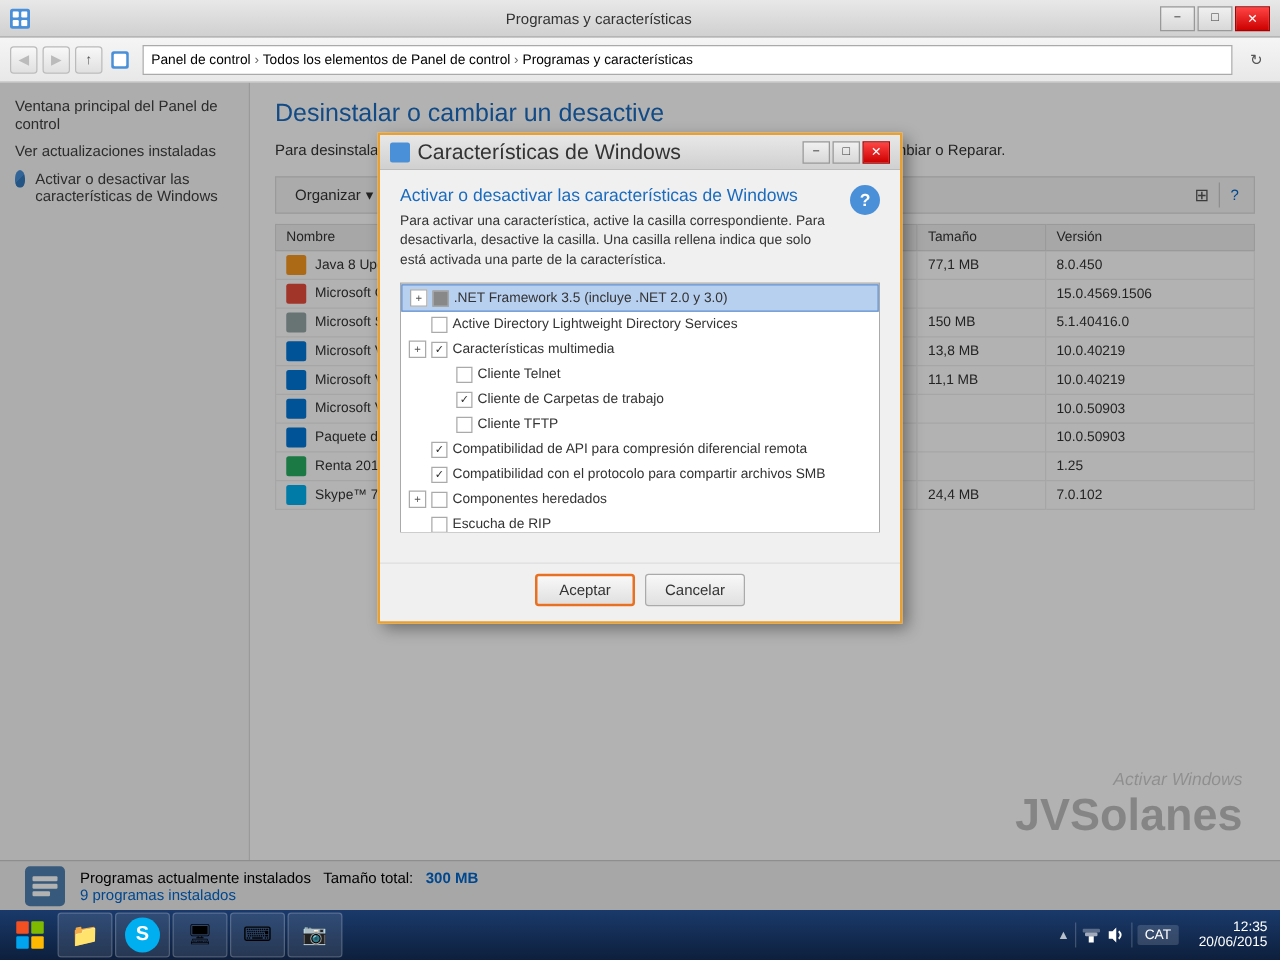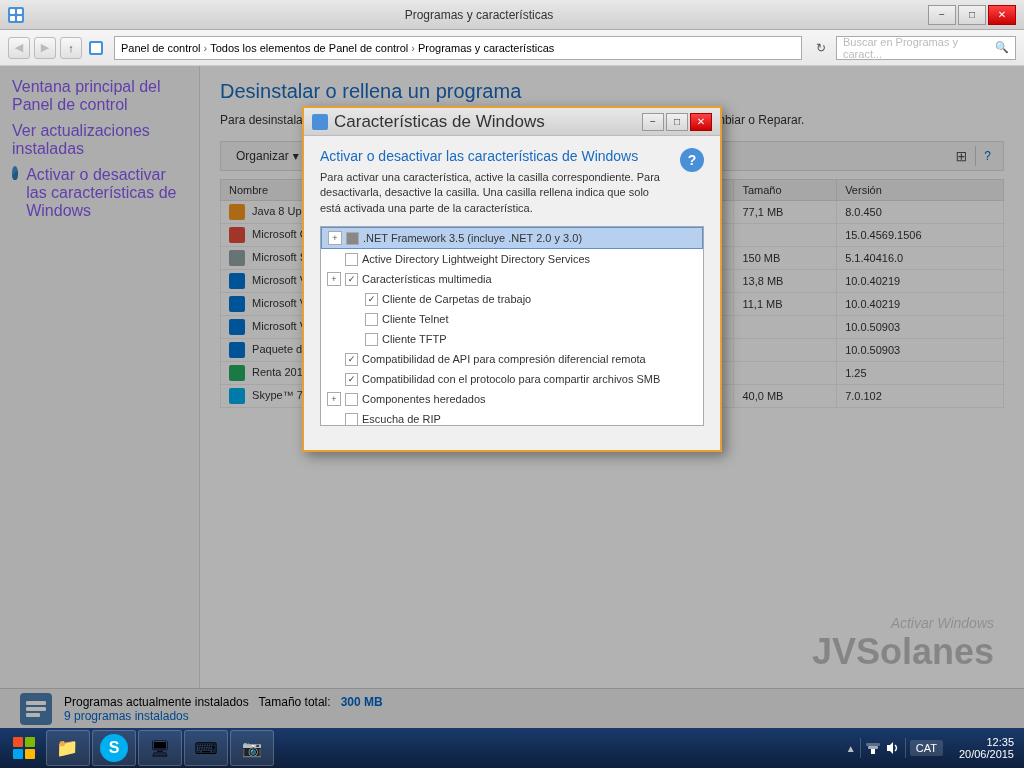--- a/index.html
+++ b/index.html
@@ -108,23 +108,23 @@
     }
 
     
     .sidebar {
       width: 200px;
       background: #f8f8f8;
       padding: 12px;
       border-right: 1px solid #ddd;
     }
     .sidebar-link {
-      color: #8b5cf6;
+      color: #404040;
       text-decoration: none;
-      font-size: 16px;
+      font-size: 12px;
       display: block;
       margin-bottom: 8px;
       cursor: pointer;
     }
     .sidebar-section {
       margin-bottom: 4px;
     }
     .sidebar-shield-icon {
       display: inline-block;
       width: 14px; height: 14px;
@@ -504,39 +504,35 @@
       </svg>
   </div>
   <div class="address-bar-container">
     <span>Panel de control</span>
     <span class="breadcrumb-arrow">›</span>
     <span>Todos los elementos de Panel de control</span>
     <span class="breadcrumb-arrow">›</span>
     <span>Programas y características</span>
   </div>
   <div class="refresh-btn">↻</div>
-  <div class="search-box">
-    <span style="color:#bbb; font-size:11px;">Buscar en Programas y caract...</span>
-    <span style="margin-left:auto; color:#666;">🔍</span>
-  </div>
 </div>
 
 <div class="main-content">
 
   <div class="sidebar">
     <a class="sidebar-link">Ventana principal del Panel de control</a>
     <a class="sidebar-link">Ver actualizaciones instaladas</a>
     <div class="sidebar-section" style="display:flex; align-items:flex-start; gap:4px;">
       <span class="sidebar-shield-icon"></span>
       <a class="sidebar-link" style="margin:0;">Activar o desactivar las características de Windows</a>
     </div>
   </div>
 
   <div class="content-area">
-    <div class="page-title">Desinstalar o rellena un programa</div>
+    <div class="page-title">Desinstalar o cambiar un desactive</div>
     <div class="page-description">Para desinstalar un programa, selecciónelo en la lista y después haga clic en Desinstalar, Cambiar o Reparar.</div>
 
     <div class="toolbar">
       <div class="organize-btn">
         <span>Organizar</span>
         <span>▾</span>
       </div>
       <div class="toolbar-spacer"></div>
       <div class="view-icons-btn">⊞</div>
       <div style="width:1px; height:20px; background:#ccc; margin:0 4px;"></div>
@@ -625,21 +621,21 @@
       <td>7/06/2015</td>
       <td></td>
       <td>1.25</td>
     </tr>
             <tr>
       <td>
         <span style="display:inline-block;width:16px;height:16px;background:#00aff0;border-radius:2px;vertical-align:middle;margin-right:4px;"></span>
         <span>Skype™ 7.0</span>
       </td>
       <td>1/04/2015</td>
-      <td>40,0 MB</td>
+      <td>24,4 MB</td>
       <td>7.0.102</td>
     </tr>
           </tbody>
       </table>
     </div>
 
     <div class="watermark">
       <div class="watermark-activate">Activar Windows</div>
       <div class="watermark-brand">JVSolanes</div>
     </div>
@@ -701,27 +697,27 @@
       <div class="checkbox"></div>
       <span class="feature-label">Active Directory Lightweight Directory Services</span>
     </div>
             <div class="feature-item" style="padding-left: 6px;">
       <div class="expand-btn">+</div>
       <div class="checkbox checked"></div>
       <span class="feature-label">Características multimedia</span>
     </div>
             <div class="feature-item" style="padding-left: 26px;">
       <div class="expand-placeholder"></div>
+      <div class="checkbox"></div>
+      <span class="feature-label">Cliente Telnet</span>
+    </div>
+            <div class="feature-item" style="padding-left: 26px;">
+      <div class="expand-placeholder"></div>
       <div class="checkbox checked"></div>
       <span class="feature-label">Cliente de Carpetas de trabajo</span>
-    </div>
-            <div class="feature-item" style="padding-left: 26px;">
-      <div class="expand-placeholder"></div>
-      <div class="checkbox"></div>
-      <span class="feature-label">Cliente Telnet</span>
     </div>
             <div class="feature-item" style="padding-left: 26px;">
       <div class="expand-placeholder"></div>
       <div class="checkbox"></div>
       <span class="feature-label">Cliente TFTP</span>
     </div>
             <div class="feature-item" style="padding-left: 6px;">
       <div class="expand-placeholder"></div>
       <div class="checkbox checked"></div>
       <span class="feature-label">Compatibilidad de API para compresión diferencial remota</span>
@@ -739,20 +735,24 @@
             <div class="feature-item" style="padding-left: 6px;">
       <div class="expand-placeholder"></div>
       <div class="checkbox"></div>
       <span class="feature-label">Escucha de RIP</span>
     </div>
           </div>
 
       </div>
     </div>
 
+    <div class="dialog-footer">
+      <button class="btn-primary">Aceptar</button>
+      <button class="btn-secondary">Cancelar</button>
+    </div>
   </div>
 </div>
 
 <div class="taskbar">
 
   <div class="start-btn">
     <div class="win-logo">
       <div class="win-logo-cell" style="background:#f25022;"></div>
       <div class="win-logo-cell" style="background:#7fba00;"></div>
       <div class="win-logo-cell" style="background:#00a4ef;"></div>

